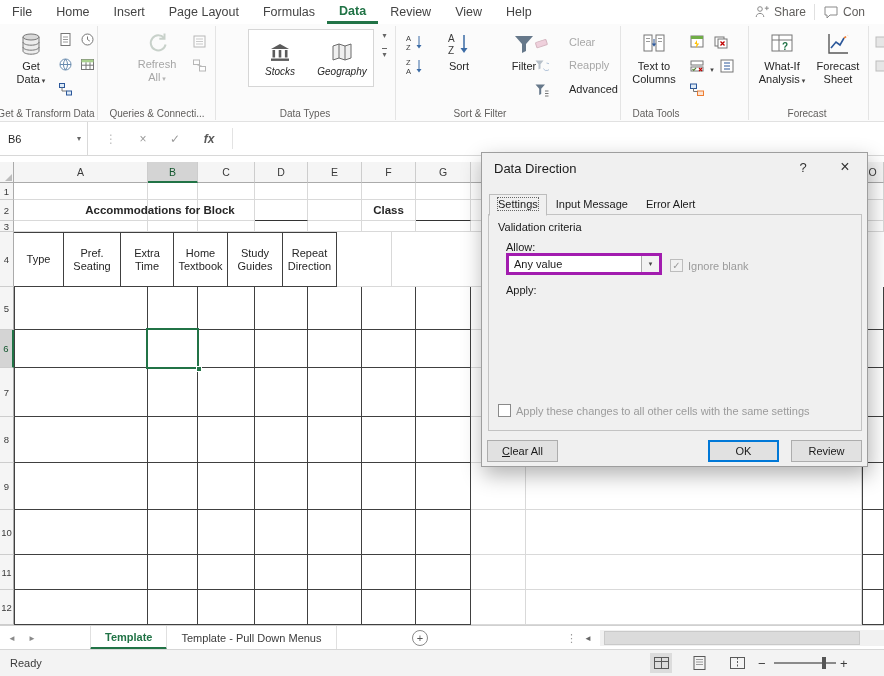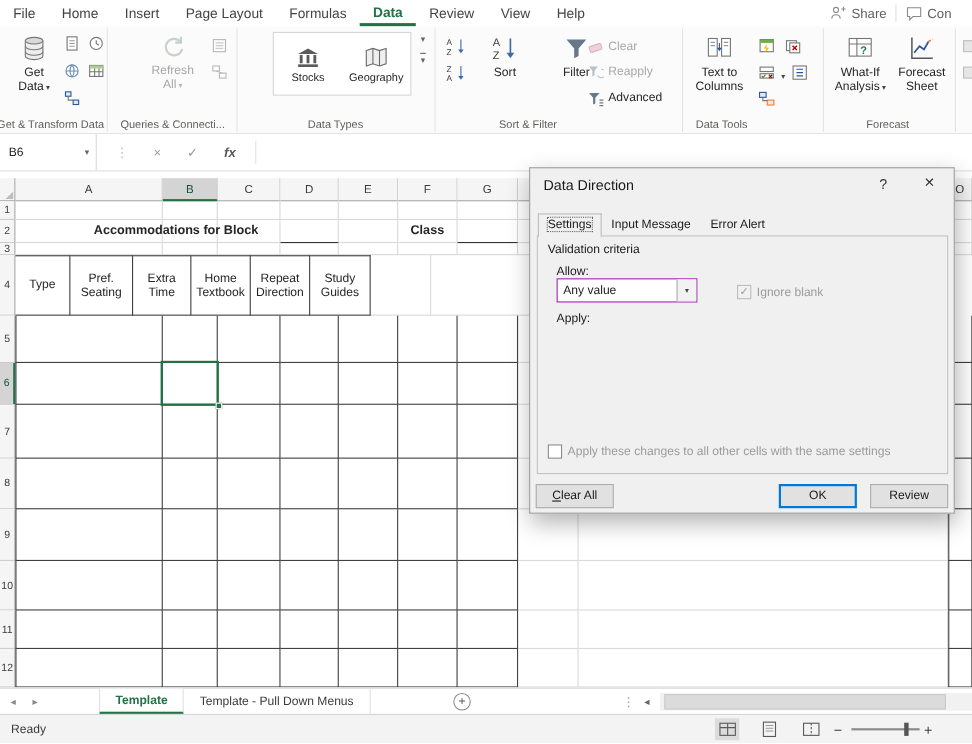--- a/index.html
+++ b/index.html
@@ -20,24 +20,24 @@
 #ribbon{left:0;top:24px;width:884px;height:98px;background:#FBFBFB;border-bottom:1px solid #E1E1E1;}
 .vsep{position:absolute;top:2px;height:94px;width:1px;background:#E4E4E4;}
 .grp-label{position:absolute;top:84px;height:13px;font-size:10px;color:#605E5C;text-align:center;white-space:nowrap;overflow:hidden;}
 .bigbtn{position:absolute;top:4px;width:54px;display:flex;flex-direction:column;align-items:center;padding-top:3px;gap:3px;text-align:center;}
 .bigbtn .lbl{font-size:11px;line-height:1.2;color:#262626;text-align:center;}
 .bigbtn.disabled .lbl{color:#A6A6A6;}
 .bigbtn.disabled svg{opacity:.55;}
 .dd{font-size:7px;color:#444;margin-left:2px;}
 .bigbtn.disabled .dd{color:#B5B5B5;}
 .mini{position:absolute;width:18px;height:18px;display:flex;align-items:center;justify-content:center;}
-.sbtn{position:absolute;height:18px;display:flex;align-items:center;gap:4px;font-size:11px;color:#262626;white-space:nowrap;}
+.sbtn{position:absolute;height:18px;display:flex;align-items:center;gap:20px;font-size:11px;color:#262626;white-space:nowrap;}
 .sbtn.disabled{color:#A8A8A8;}
 .sbtn.disabled svg{opacity:.6;}
-#gallery{position:absolute;left:248px;top:5px;width:126px;height:58px;background:#fff;border:1px solid #D6D6D6;display:flex;}
+#gallery{position:absolute;left:248px;top:5px;width:126px;height:58px;background:#fff;border:1px solid #D6D6D6;display:flex;font-style:italic;}
 .gal-item{width:62px;display:flex;flex-direction:column;align-items:center;justify-content:center;gap:2px;font-size:10px;color:#262626;}
 .gal-arrows{position:absolute;left:377px;top:7px;width:15px;display:flex;flex-direction:column;gap:8px;align-items:center;color:#666;font-size:8px;}
 .gal-arrows .more{border-top:1px solid #666;padding-top:1px;}
 
 
 #fbar{left:0;top:122px;width:884px;height:34px;background:#fff;border-bottom:1px solid #D8D8D8;}
 #namebox{position:absolute;left:0;top:0;width:88px;height:33px;border-right:1px solid #D9D9D9;display:flex;align-items:center;}
 #namebox .nb-val{padding-left:8px;font-size:11px;color:#262626;flex:1;}
 #namebox .nb-arr{color:#666;font-size:8px;padding-right:6px;}
 .fb-ico{position:absolute;top:0;height:33px;display:flex;align-items:center;justify-content:center;font-size:12px;color:#9A9A9A;width:22px;}
@@ -71,21 +71,21 @@
 .dlg-title{position:absolute;left:12px;top:8px;font-size:13px;color:#1a1a1a;}
 .dlg-help{position:absolute;left:310px;top:7px;width:22px;text-align:center;font-size:13px;color:#333;}
 .dlg-close{position:absolute;right:6px;top:3px;width:32px;height:24px;text-align:center;font-size:16px;color:#333;line-height:22px;}
 .dlg-tabs{position:absolute;left:7px;top:41px;display:flex;z-index:2;}
 .dlg-tab{padding:3px 8px 4px;font-size:11px;color:#1a1a1a;border:1px solid transparent;}
 .dlg-tab.active{background:#F0F0F0;border-color:#BDBDBD;border-bottom-color:#F0F0F0;margin-bottom:-1px;}
 .dlg-tab.active .focus{outline:1px dotted #666;}
 .dlg-page{position:absolute;left:6px;top:61px;width:374px;height:217px;border:1px solid #C3C3C3;}
 .dlg-text{position:absolute;font-size:11px;color:#1a1a1a;white-space:nowrap;}
 .dlg-text.disabled{color:#9B9B9B;}
-.combo{position:absolute;width:128px;height:22px;background:#fff;border:1px solid #a21caf;display:flex;align-items:center;}
+.combo{position:absolute;width:156px;height:22px;background:#fff;border:3px solid #a21caf;display:flex;align-items:center;}
 .combo .val{flex:1;padding-left:5px;font-size:11px;color:#1a1a1a;}
 .combo .cbtn{width:18px;height:100%;border-left:1px solid #ABABAB;background:#F2F2F2;display:flex;align-items:center;justify-content:center;}
 .combo .arr{font-size:7px;color:#444;}
 .combo.disabled{background:#EFEFEF;border-color:#C2C2C2;}
 .combo.disabled .val{color:#9B9B9B;}
 .combo.disabled .cbtn{background:#EAEAEA;border-left-color:#C9C9C9;}
 .combo.disabled .arr{color:#A8A8A8;}
 .cb{position:absolute;width:13px;height:13px;background:#fff;border:1px solid #8A8A8A;font-size:10px;line-height:11px;text-align:center;color:#9A9A9A;}
 .cb.checked-disabled{background:#F1F1F1;border-color:#BDBDBD;}
 .dlg-btn{position:absolute;width:71px;height:22px;background:#E1E1E1;border:1px solid #ADADAD;display:flex;align-items:center;justify-content:center;font-size:11px;color:#1a1a1a;}
@@ -441,22 +441,22 @@
           <div class="cell" style="width: 55px;"></div>
           <div class="cell" style="width: 336px;"></div>
           <div class="cell" style="width: 22px;"></div>
         </div>
         <div class="grow" style="height: 55px;">
           <div class="rhdr">4</div>
           <div class="cell tcell ttop thead" style="width: 50px;">Type</div>
           <div class="cell tcell ttop thead" style="width: 57px;">Pref. Seating</div>
           <div class="cell tcell ttop thead" style="width: 53px;">Extra Time</div>
           <div class="cell tcell ttop thead" style="width: 54px;">Home Textbook</div>
+          <div class="cell tcell ttop thead" style="width: 55px;">Study Guides</div>
           <div class="cell tcell ttop thead" style="width: 54px;">Repeat Direction</div>
-          <div class="cell tcell ttop thead" style="width: 55px;">Study Guides</div>
           <div class="cell" style="width: 55px;"></div>
           <div class="cell" style="width: 336px;"></div>
           <div class="cell tcell tleft ttop thead" style="width: 22px;">
             <span>qu</span>
             <span>eak</span>
           </div>
         </div>
         <div class="grow" style="height: 43px;">
           <div class="rhdr">5</div>
           <div class="cell tcell tleft" style="width: 134px;"></div>

